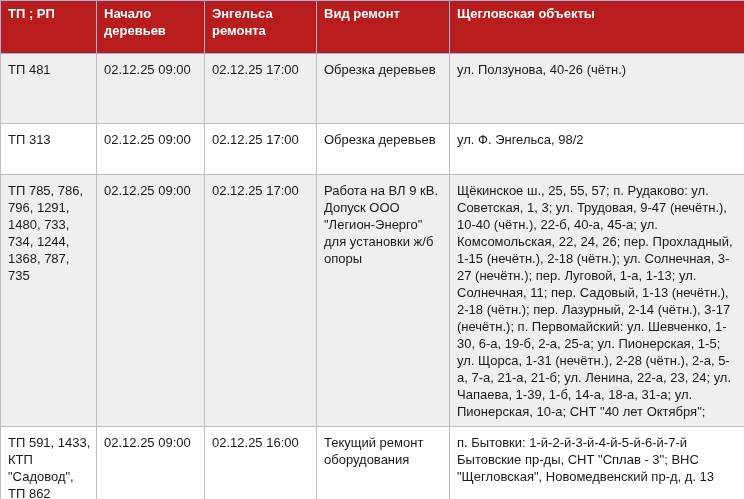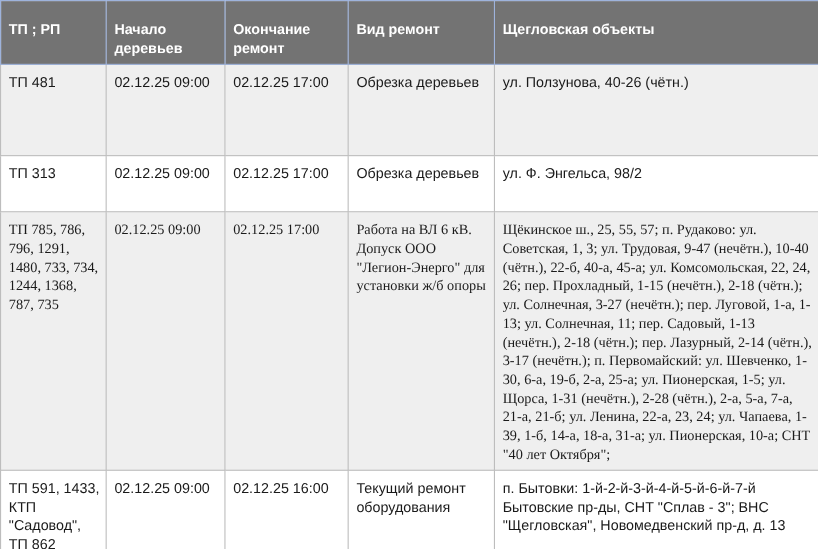--- a/index.html
+++ b/index.html
@@ -20,50 +20,50 @@
     text-align: left;
     font-size: 13px;
     line-height: 17px;
     padding: 7px 5px 6px 7px;
     word-wrap: break-word;
     overflow-wrap: break-word;
     color: #1a1a1a;
     font-weight: normal;
   }
   .outage-table thead th {
-    background: #737373;
+    background: #b91c1c;
     color: #ffffff;
     font-weight: bold;
     border-color: #9eb3dc;
-    padding-top: 17px;
+    padding-top: 4px;
   }
   .outage-table thead tr { height: 53px; }
   .outage-table tbody tr:nth-child(odd) td { background: #efefef; }
   .outage-table tbody tr:nth-child(even) td { background: #ffffff; }
-  .outage-table tbody tr.row-1 { height: 83px; }
+  .outage-table tbody tr.row-1 { height: 70px; }
   .outage-table tbody tr.row-2 { height: 51px; }
-  .outage-table tbody tr.row-3 { height: 228px; font-family: Liberation Serif, serif; }
+  .outage-table tbody tr.row-3 { height: 228px; }
   .outage-table tbody tr.row-4 { height: 81px; }
 </style>
 </head>
 <body>
 
 <table class="outage-table">
   <colgroup>
     <col style="width:96px">
     <col style="width:108px">
     <col style="width:112px">
     <col style="width:133px">
     <col style="width:295px">
   </colgroup>
   <thead>
     <tr>
       <th>ТП ; РП</th>
       <th>Начало деревьев</th>
-      <th>Окончание ремонт</th>
+      <th>Энгельса ремонта</th>
       <th>Вид ремонт</th>
       <th>Щегловская объекты</th>
     </tr>
   </thead>
   <tbody>
     <tr class="row-1">
       <td>ТП 481</td>
       <td>02.12.25 09:00</td>
       <td>02.12.25 17:00</td>
       <td>Обрезка деревьев</td>
@@ -73,21 +73,21 @@
       <td>ТП 313</td>
       <td>02.12.25 09:00</td>
       <td>02.12.25 17:00</td>
       <td>Обрезка деревьев</td>
       <td>ул. Ф. Энгельса, 98/2</td>
     </tr>
     <tr class="row-3">
       <td>ТП 785, 786, 796, 1291, 1480, 733, 734, 1244, 1368, 787, 735</td>
       <td>02.12.25 09:00</td>
       <td>02.12.25 17:00</td>
-      <td>Работа на ВЛ 6 кВ. Допуск ООО "Легион-Энерго" для установки ж/б опоры</td>
+      <td>Работа на ВЛ 9 кВ. Допуск ООО "Легион-Энерго" для установки ж/б опоры</td>
       <td>Щёкинское ш., 25, 55, 57; п. Рудаково:  ул. Советская, 1, 3; ул. Трудовая, 9-47 (нечётн.), 10-40 (чётн.), 22-б, 40-а, 45-а; ул. Комсомольская, 22, 24, 26; пер. Прохладный, 1-15 (нечётн.), 2-18 (чётн.); ул. Солнечная, 3-27 (нечётн.); пер. Луговой, 1-а, 1-13; ул. Солнечная, 11; пер. Садовый, 1-13 (нечётн.), 2-18 (чётн.); пер. Лазурный, 2-14 (чётн.), 3-17 (нечётн.); п. Первомайский: ул. Шевченко, 1-30, 6-а, 19-б, 2-а, 25-а; ул. Пионерская, 1-5; ул. Щорса, 1-31 (нечётн.), 2-28 (чётн.), 2-а, 5-а, 7-а, 21-а, 21-б; ул. Ленина, 22-а, 23, 24; ул. Чапаева, 1-39, 1-б, 14-а, 18-а, 31-а; ул. Пионерская, 10-а; СНТ "40 лет Октября";</td>
     </tr>
     <tr class="row-4">
       <td>ТП 591, 1433, КТП "Садовод", ТП 862</td>
       <td>02.12.25 09:00</td>
       <td>02.12.25 16:00</td>
       <td>Текущий ремонт оборудования</td>
       <td>п. Бытовки: 1-й-2-й-3-й-4-й-5-й-6-й-7-й Бытовские пр-ды, СНТ "Сплав - 3"; ВНС "Щегловская", Новомедвенский пр-д, д. 13</td>
     </tr>
   </tbody>

